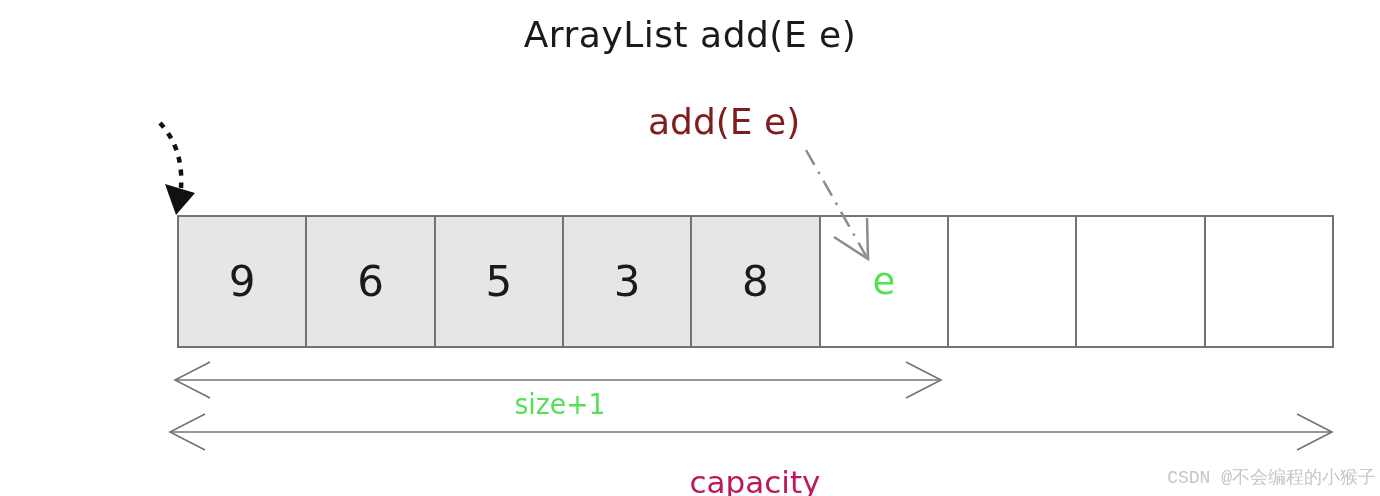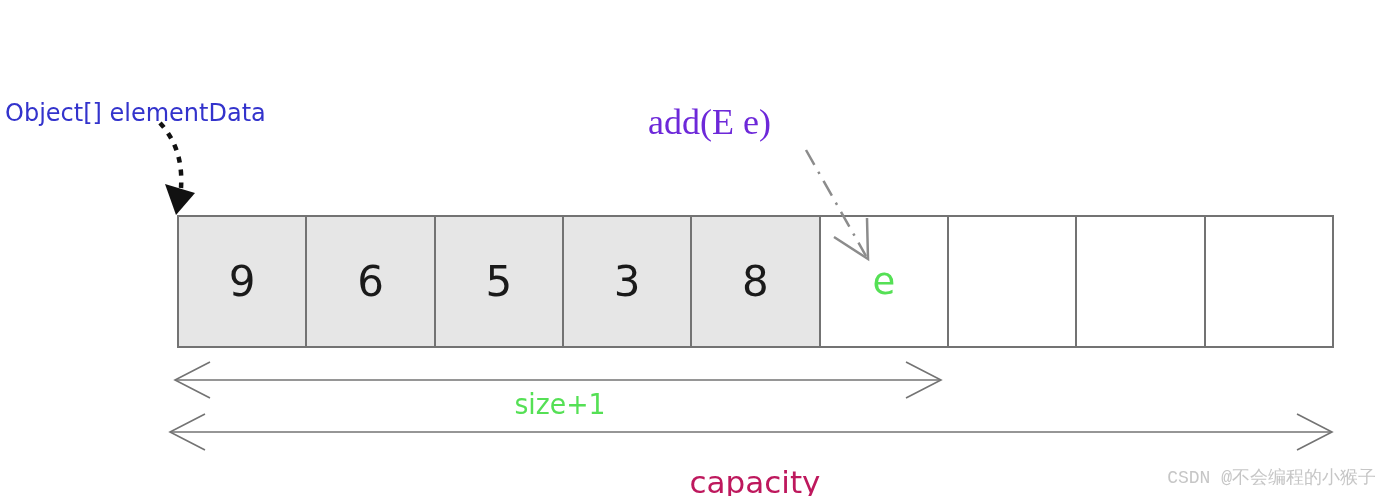--- a/index.html
+++ b/index.html
@@ -9,21 +9,21 @@
   }
   .abs{position:absolute;}
   #title{
     left:0;right:0;top:14px;text-align:center;
     font-size:36px;color:#1a1a1a;letter-spacing:.5px;
   }
   #elementdata-label{
     left:5px;top:99px;font-size:24px;color:#3333cc;
   }
   #add-label{
-    left:648px;top:101px;font-size:36px;color:#6d28d9;font-family:Liberation Serif, serif;
+    left:648px;top:101px;font-size:36px;color:#7f1d1d;
   }
   #array-row{
     left:177px;top:215px;width:1157px;height:133px;
     display:flex;border:2px solid #737373;box-sizing:border-box;background:#ffffff;
   }
   .cell{
     flex:1;display:flex;align-items:center;justify-content:center;
     border-right:2px solid #737373;box-sizing:border-box;
     font-size:42px;color:#1a1a1a;
   }
@@ -41,22 +41,22 @@
   #watermark{
     right:4px;top:465px;font-size:18px;color:#c6c6c6;font-family:Liberation Mono, monospace;
   }
   svg#arrows{left:0;top:0;pointer-events:none;}
 </style>
 </head>
 <body>
 
 <div id="canvas">
 
+  <div id="title" class="abs">ArrayList add(E e)</div>
 
-  <div id="elementdata-label" class="abs">Object[] elementData</div>
 
   <div id="add-label" class="abs">add(E e)</div>
 
   <div id="array-row" class="abs">
       <div class="cell filled">9</div>
       <div class="cell filled">6</div>
       <div class="cell filled">5</div>
       <div class="cell filled">3</div>
       <div class="cell filled">8</div>
       <div class="cell highlight">e</div>

